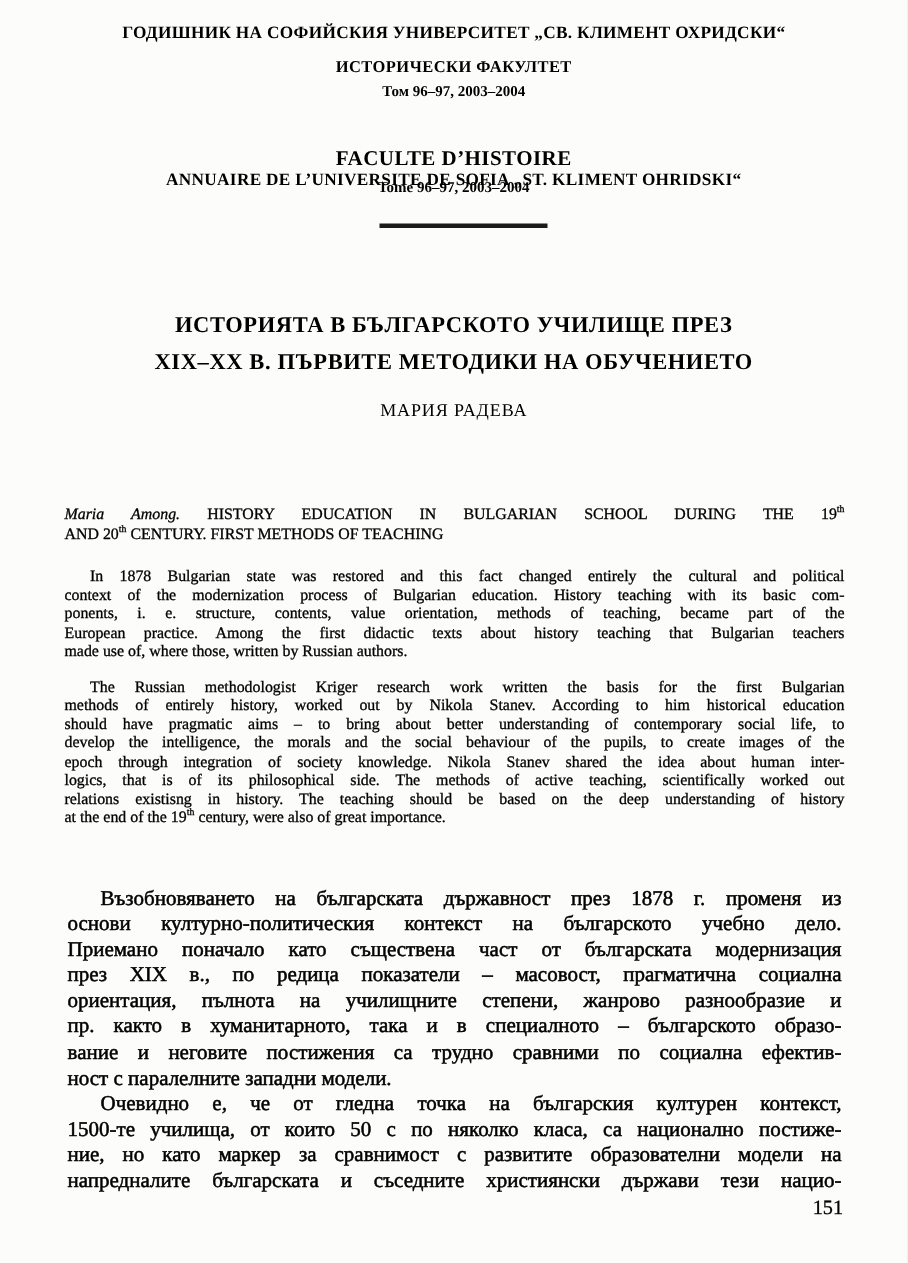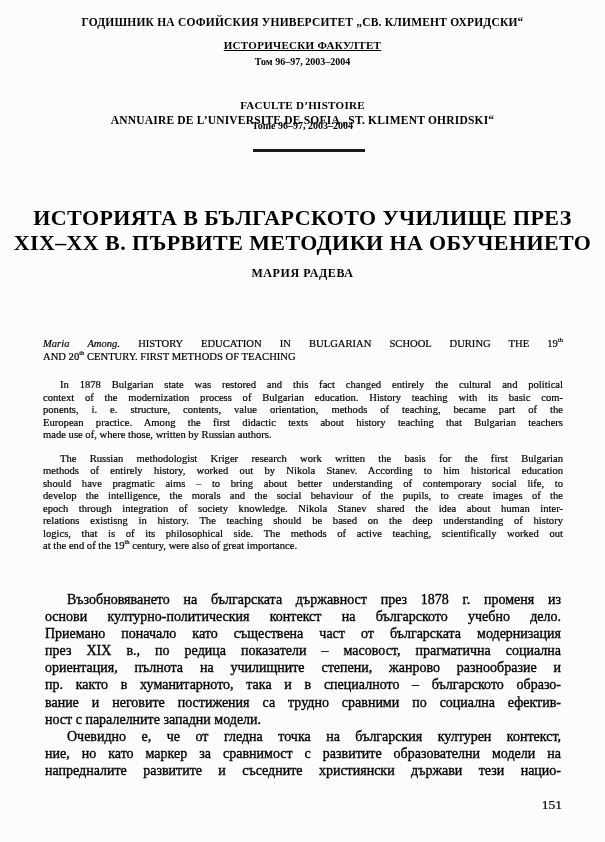--- a/index.html
+++ b/index.html
@@ -8,38 +8,38 @@
     width:605px; height:842px;
     margin:0 auto;
     background:#fcfcfa;
     color:#000000;
     font-family:"Liberation Serif", serif;
     overflow:hidden;
   }
   
   .mast-line { position:absolute; left:0; right:0; text-align:center; font-weight:bold; white-space:nowrap; }
   .m-univ-bg { top:16px;  font-size:11.5px; letter-spacing:0.2px; }
-  .m-fac-bg  { top:39px;  font-size:11px;   letter-spacing:0.3px;text-decoration:underline; }
+  .m-fac-bg  { top:39px;  font-size:11px;   letter-spacing:0.3px; }
   .m-vol-bg  { top:56px;  font-size:10px;font-family:Liberation Serif, serif; }
   .m-univ-fr { top:80px;  font-size:11.5px; letter-spacing:0.2px;margin-top:34px; }
-  .m-fac-fr  { top:99px;  font-size:11px; letter-spacing:0.3px; }
+  .m-fac-fr  { top:99px;  font-size:14px; letter-spacing:0.3px; }
   .m-vol-fr  { top:120px; font-size:10px; }
   .rule {
     position:absolute; top:149px; left:253px;
     width:112px; height:3px; background:#1b1b1b;
   }
   
   .title {
     position:absolute; top:205px; left:0; right:0;
     text-align:center; font-weight:bold;
-    font-size:22px; line-height:25px; letter-spacing:0.4px;
+    font-size:15px; line-height:25px; letter-spacing:0.4px;
   }
   .author {
     position:absolute; top:266px; left:0; right:0;
-    text-align:center; font-weight:bold;
+    text-align:center; font-weight:normal;
     font-size:12px; letter-spacing:0.6px;
   }
   
   .abstract {
     position:absolute; left:43px; top:338px; width:520px;
     font-size:10.6px; line-height:12.5px;
     -webkit-text-stroke:0.2px;
   }
   .abs-heading { margin:0 0 16px 0; }
   .it { font-style:italic; }
@@ -94,39 +94,40 @@
         <div class="line">ponents, i. e. structure, contents, value orientation, methods of teaching, became part of the</div>
         <div class="line">European practice. Among the first didactic texts about history teaching that Bulgarian teachers</div>
         <div class="line endline">made use of, where those, written by Russian authors.</div>
       </div>
     <div class="abs-para2">
         <div class="line first">The Russian methodologist Kriger research work written the basis for the first Bulgarian</div>
         <div class="line">methods of entirely history, worked out by Nikola Stanev. According to him historical education</div>
         <div class="line">should have pragmatic aims – to bring about better understanding of contemporary social life, to</div>
         <div class="line">develop the intelligence, the morals and the social behaviour of the pupils, to create images of the</div>
         <div class="line">epoch through integration of society knowledge. Nikola Stanev shared the idea about human inter-</div>
+        <div class="line">logics, that is of its philosophical side. The methods of active teaching, scientifically worked out</div>
         <div class="line">relations existisng in history. The teaching should be based on the deep understanding of history</div>
-        <div class="line">logics, that is of its philosophical side. The methods of active teaching, scientifically worked out</div>
       </div>
     <div class="para2-last"><span>at the end of the 19</span><sup>th</sup><span> century, were also of great importance.</span></div>
   </section>
 
   <section class="bgbody">
     <div>
         <div class="line first">Възобновяването на българската държавност през 1878 г. променя из</div>
         <div class="line">основи културно-политическия контекст на българското учебно дело.</div>
         <div class="line">Приемано поначало като съществена част от българската модернизация</div>
         <div class="line">през XIX в., по редица показатели – масовост, прагматична социална</div>
         <div class="line">ориентация, пълнота на училищните степени, жанрово разнообразие и</div>
         <div class="line">пр. както в хуманитарното, така и в специалното – българското образо-</div>
         <div class="line">вание и неговите постижения са трудно сравними по социална ефектив-</div>
         <div class="line endline">ност с паралелните западни модели.</div>
       </div>
     <div>
         <div class="line first">Очевидно е, че от гледна точка на българския културен контекст,</div>
+        <div class="line">1500-те училища, от които 50 с по няколко класа, са национално постиже-</div>
         <div class="line">ние, но като маркер за сравнимост с развитите образователни модели на</div>
-        <div class="line">напредналите развитите и съседните християнски държави тези нацио-</div>
+        <div class="line">напредналите българската и съседните християнски държави тези нацио-</div>
       </div>
   </section>
 
   <div class="page-number">151</div>
 
 </div>
 
 </body></html>

